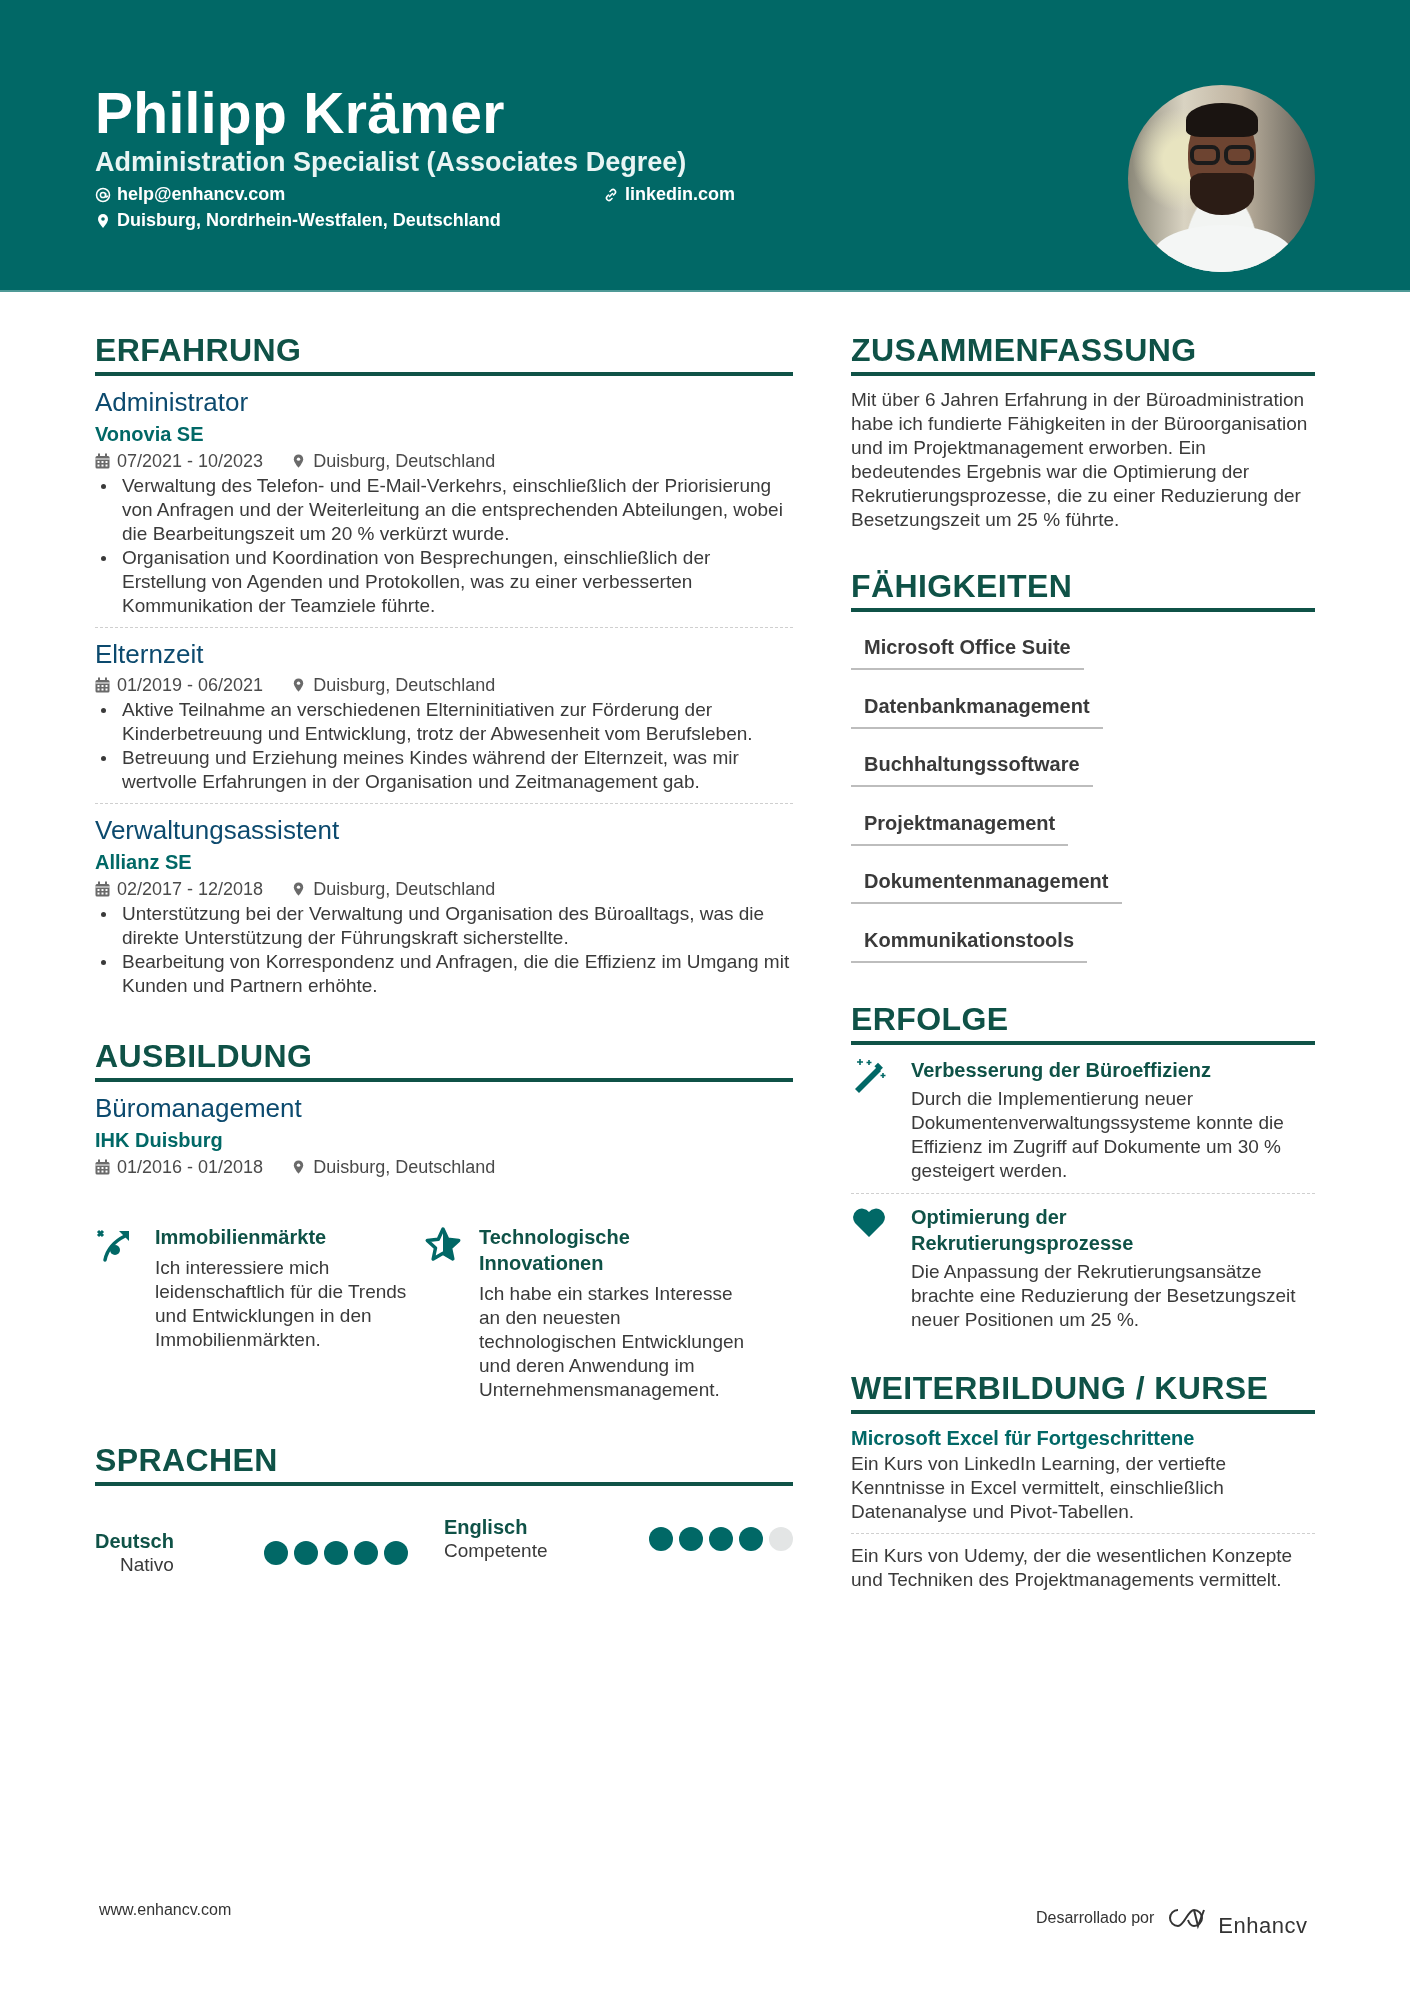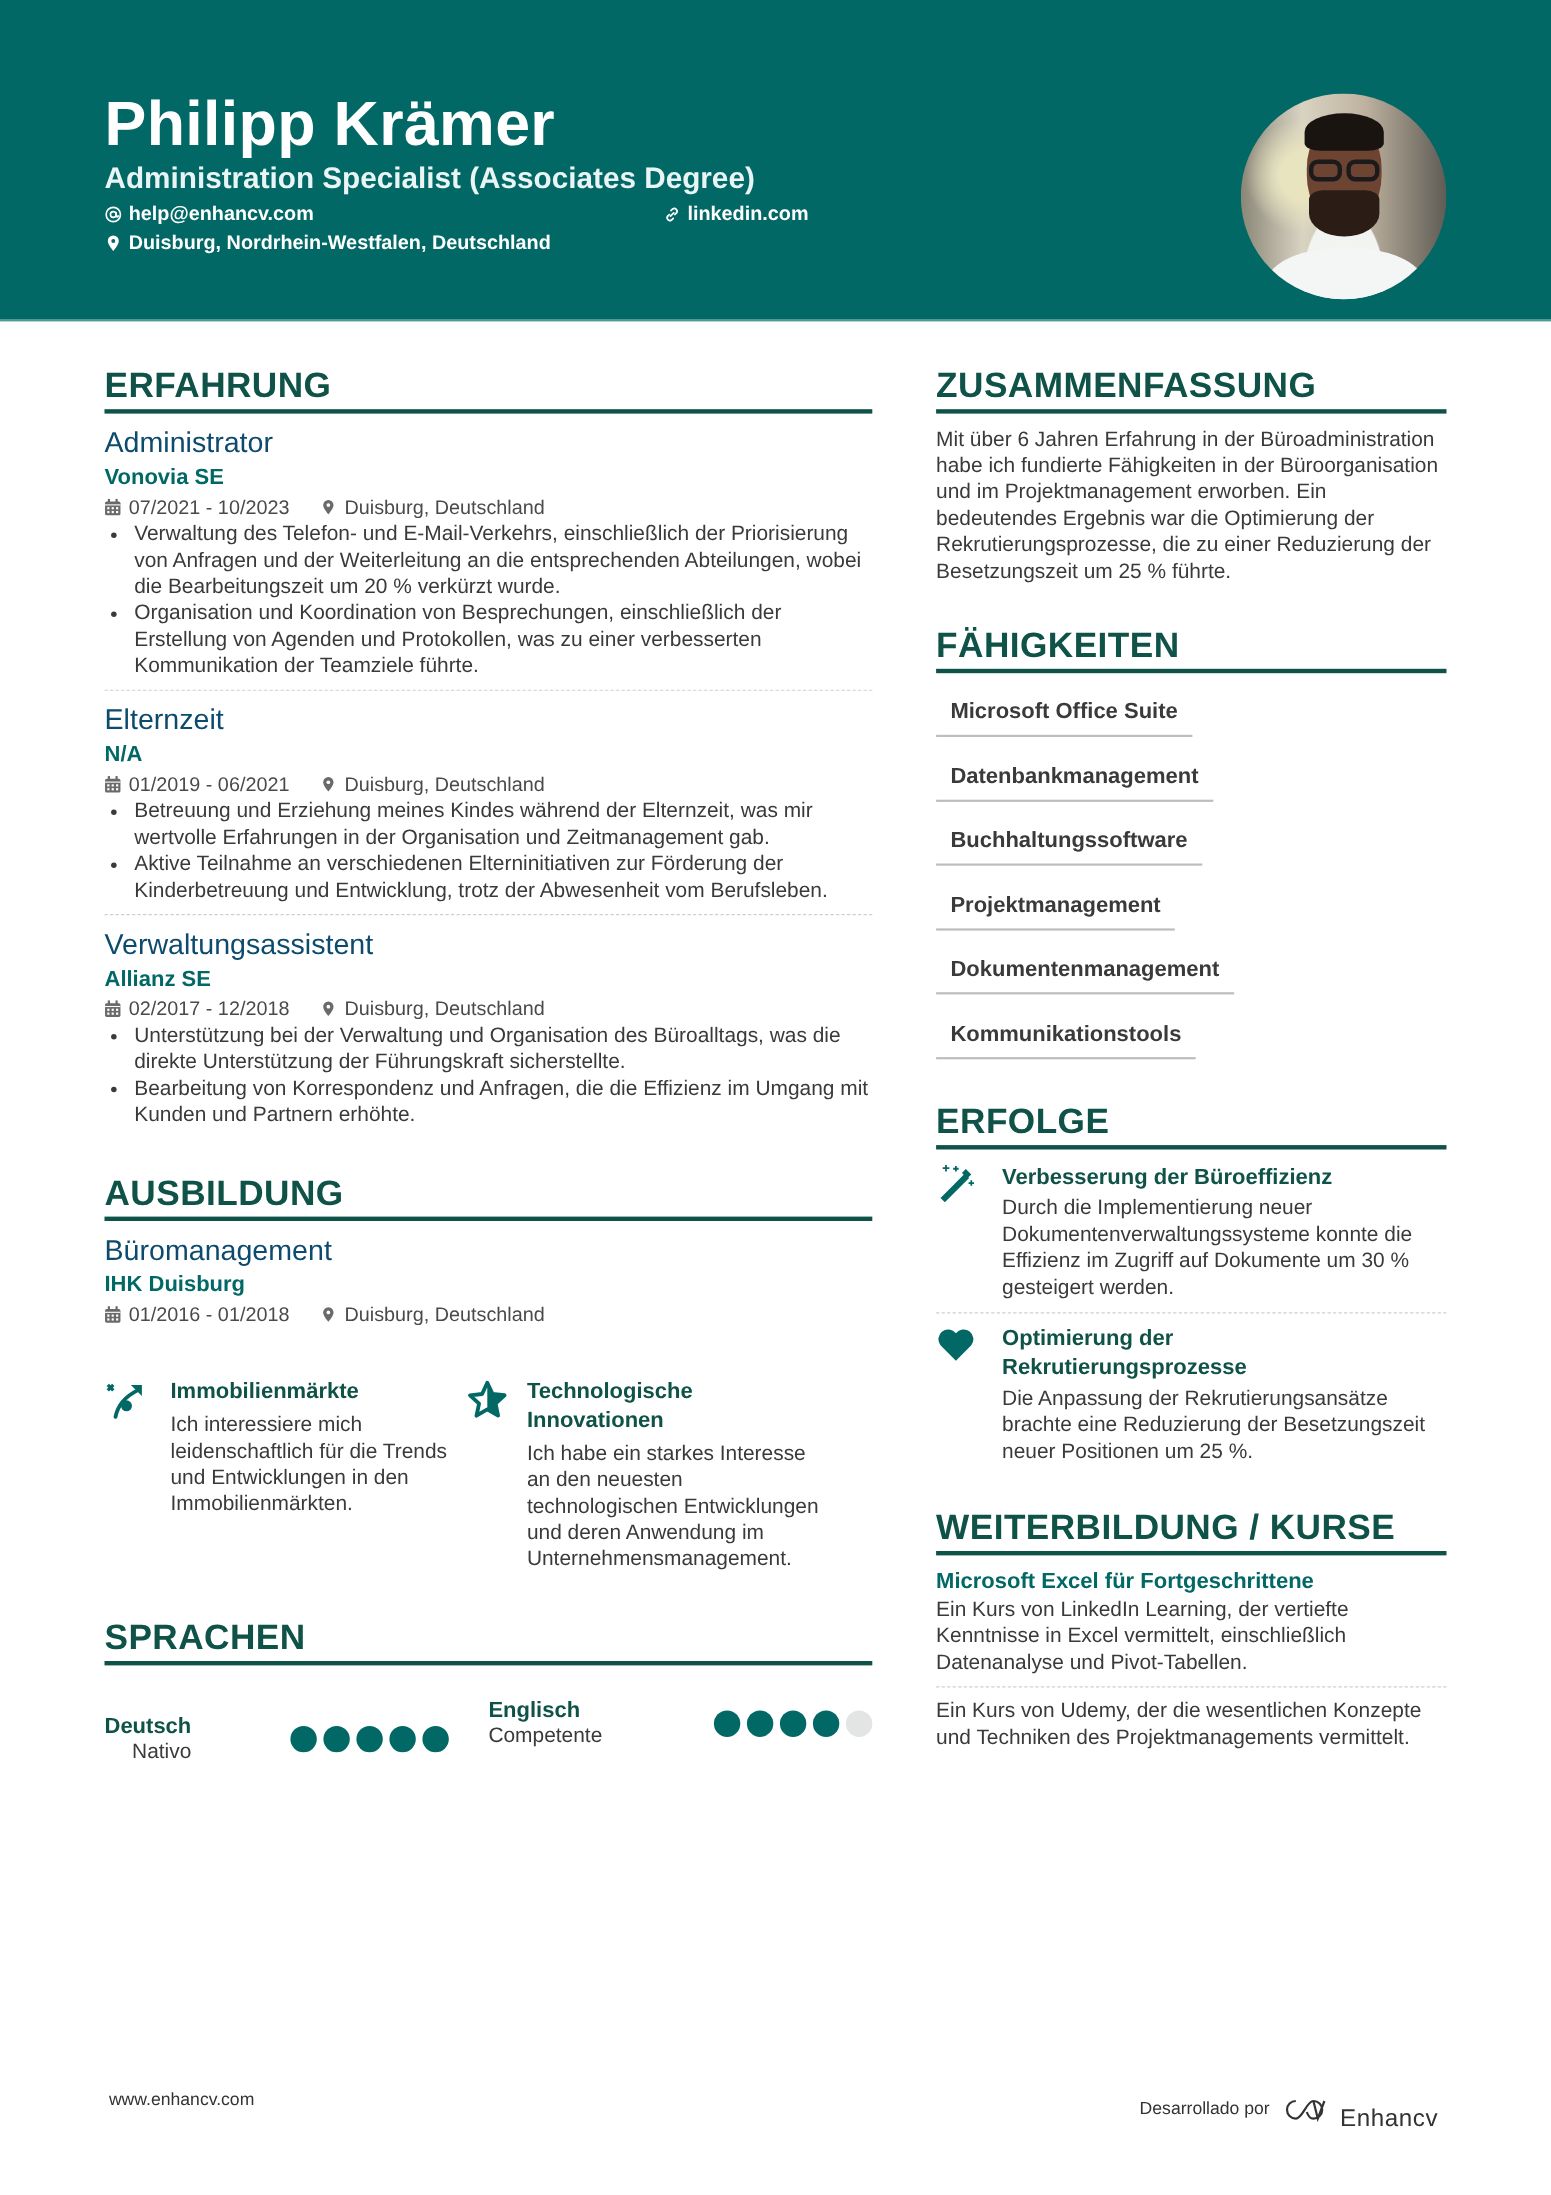--- a/index.html
+++ b/index.html
@@ -189,21 +189,20 @@
       </div>
       <ul class="bullets">
         <li>Verwaltung des Telefon- und E-Mail-Verkehrs, einschließlich der Priorisierung von Anfragen und der Weiterleitung an die entsprechenden Abteilungen, wobei die Bearbeitungszeit um 20 % verkürzt wurde.</li>
         <li>Organisation und Koordination von Besprechungen, einschließlich der Erstellung von Agenden und Protokollen, was zu einer verbesserten Kommunikation der Teamziele führte.</li>
       </ul>
       <div class="dash-sep"></div>
     </div>
 
     <div class="entry">
       <div class="entry-role">Elternzeit</div>
-      <div class="entry-company">N/A</div>
       <div class="entry-meta">
         <span class="meta-item">
           <svg viewBox="0 0 15 16">
               <rect x="0.5" y="3" width="14" height="12.5" rx="1.5" fill="#6a6a6a"></rect>
               <rect x="3" y="0.5" width="2" height="4" fill="#6a6a6a"></rect>
               <rect x="10" y="0.5" width="2" height="4" fill="#6a6a6a"></rect>
               <rect x="0.5" y="5.5" width="14" height="1" fill="#fff"></rect>
               <g fill="#fff">
                 <rect x="2.5" y="8" width="2" height="2"></rect>
                 <rect x="6.5" y="8" width="2" height="2"></rect>
@@ -217,22 +216,22 @@
         </span>
         <span class="meta-item">
           <svg viewBox="0 0 16 16">
               <path d="M8 1a5 5 0 00-5 5c0 3.5 5 9 5 9s5-5.5 5-9a5 5 0 00-5-5z" fill="#6a6a6a"></path>
               <circle cx="8" cy="6" r="1.8" fill="#fff"></circle>
             </svg>
           <span>Duisburg, Deutschland</span>
         </span>
       </div>
       <ul class="bullets">
+        <li>Aktive Teilnahme an verschiedenen Elterninitiativen zur Förderung der Kinderbetreuung und Entwicklung, trotz der Abwesenheit vom Berufsleben.</li>
         <li>Betreuung und Erziehung meines Kindes während der Elternzeit, was mir wertvolle Erfahrungen in der Organisation und Zeitmanagement gab.</li>
-        <li>Aktive Teilnahme an verschiedenen Elterninitiativen zur Förderung der Kinderbetreuung und Entwicklung, trotz der Abwesenheit vom Berufsleben.</li>
       </ul>
       <div class="dash-sep"></div>
     </div>
 
     <div class="entry">
       <div class="entry-role">Verwaltungsassistent</div>
       <div class="entry-company">Allianz SE</div>
       <div class="entry-meta">
         <span class="meta-item">
           <svg viewBox="0 0 15 16">

